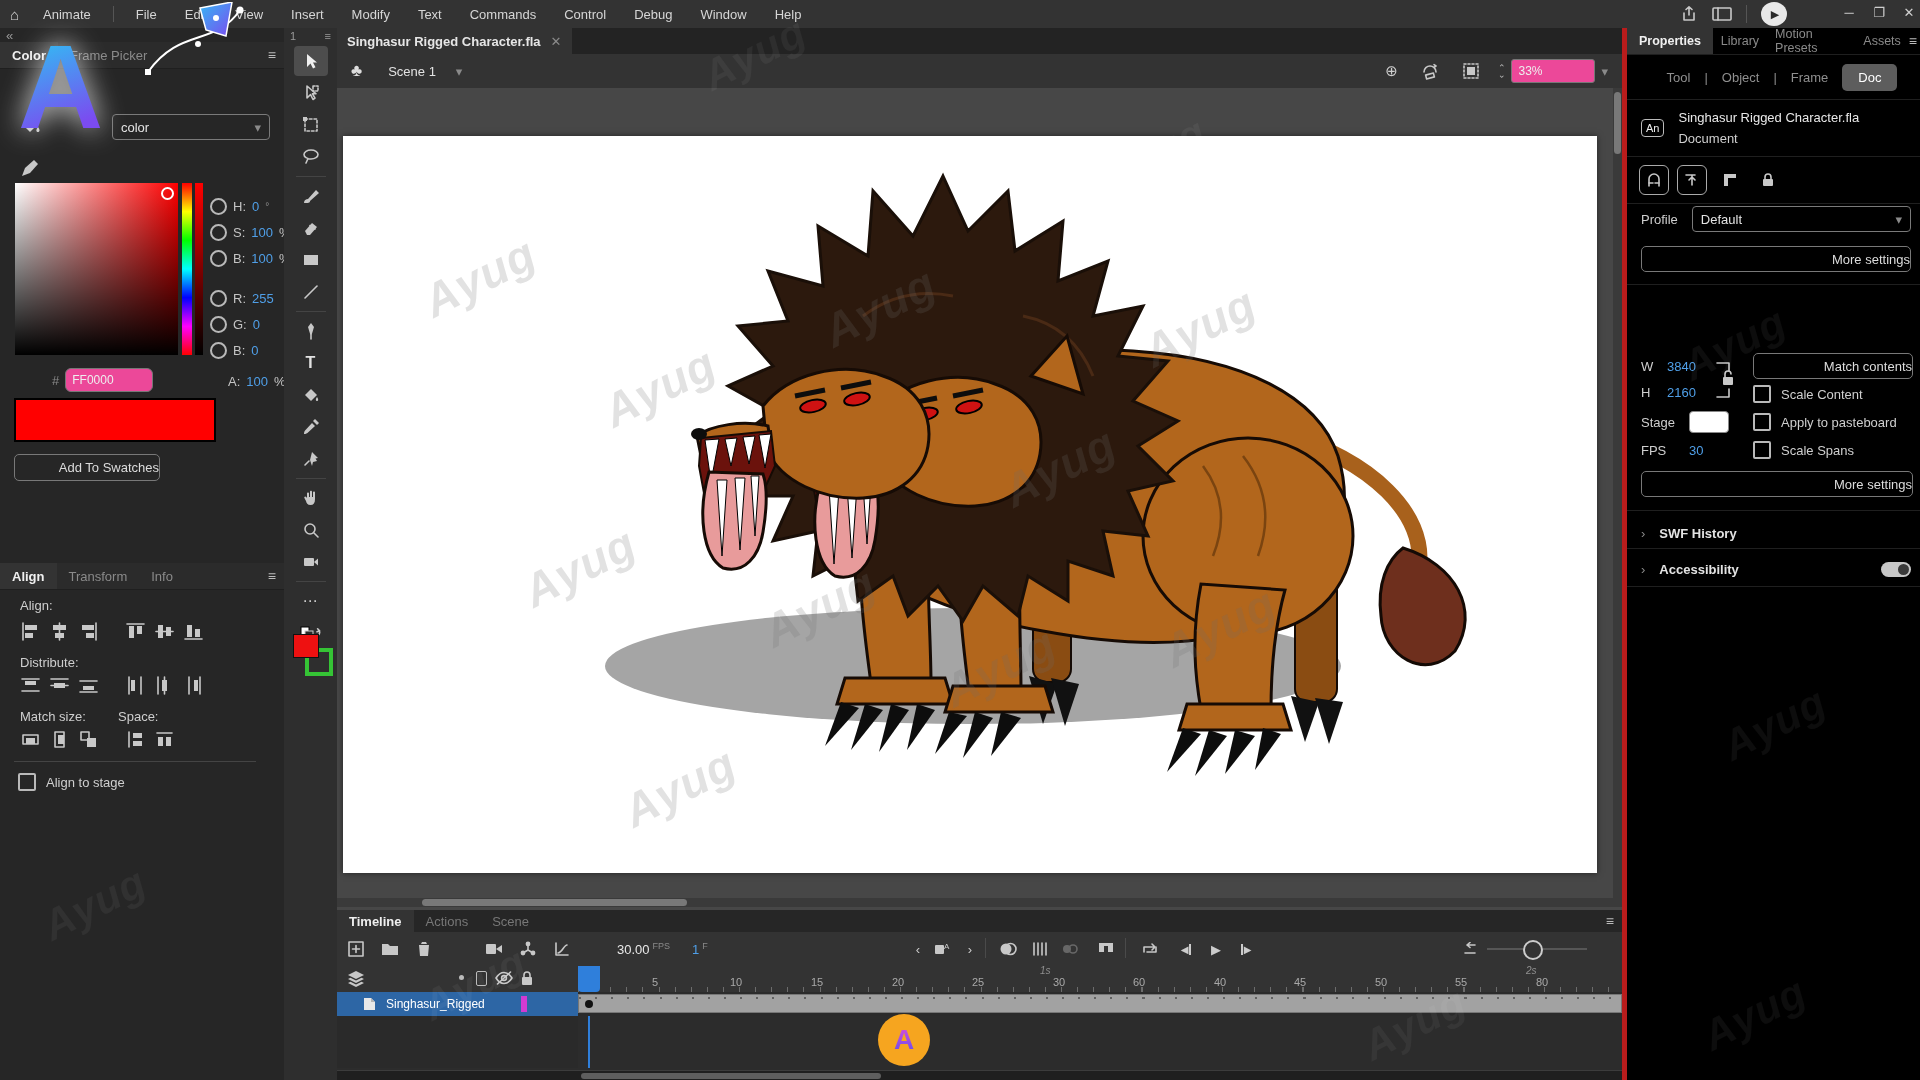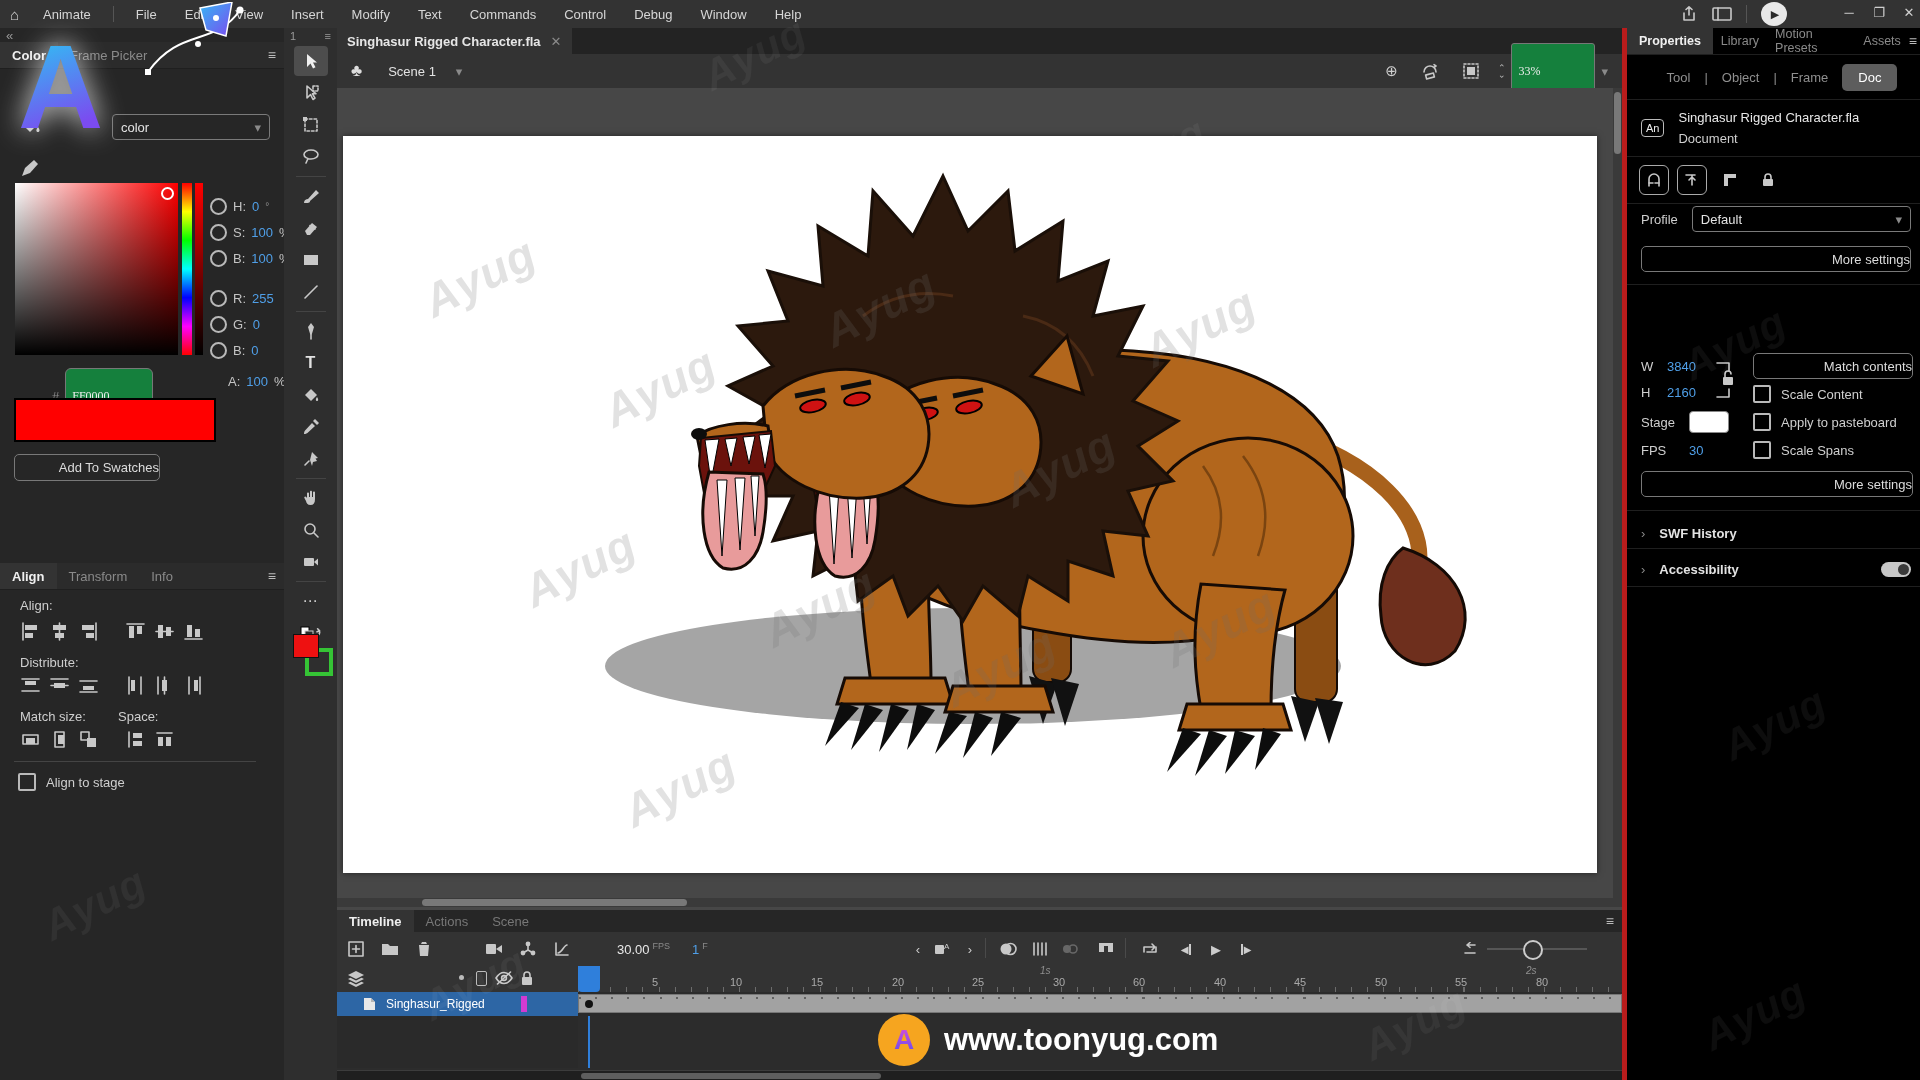--- a/index.html
+++ b/index.html
@@ -31,21 +31,21 @@
   #toolbar{left:284px;top:28px;width:53px;height:1052px;background:#2e2e2e;border-right:1px solid #1d1d1d;}
   .tool{width:34px;height:30px;margin:2px auto;display:flex;align-items:center;justify-content:center;border-radius:4px;}
   .tool.selected{background:#4d4d4d;}
   .tool-sep{width:30px;height:1px;background:#444;margin:4px auto;}
   
   #tabbar{left:337px;top:28px;width:1285px;height:26px;background:#232323;}
   #doc-tab{height:26px;background:#333;display:flex;align-items:center;padding:0 10px;color:#e6e6e6;width:max-content;}
   #scenebar{left:337px;top:54px;width:1285px;height:34px;background:#333;border-bottom:1px solid #222;}
   #canvas{left:337px;top:88px;width:1285px;height:822px;background:#474747;overflow:hidden;}
   #stage{position:absolute;left:6px;top:48px;width:1254px;height:737px;background:#ffffff;box-shadow:0 0 6px rgba(0,0,0,.5);}
-  .zoombox{border:1px solid #777;border-radius:3px;background:#15803d;color:#eee;height:22px;width:70px;padding:16px 6px;font-size:12px;font-family:Liberation Serif, serif;}
+  .zoombox{border:1px solid #777;border-radius:3px;background:#ec4899;color:#eee;height:22px;width:70px;padding:0 6px;font-size:12px;font-family:Liberation Sans, sans-serif;}
   
   #right-panel{left:1622px;top:28px;width:298px;height:1052px;background:#000000;border-left:5px solid #b91c1c;}
   .rp-div{height:1px;background:#1f1f1f;width:100%;}
   .subtab{color:#8f8f8f;padding:0 12px;}
   .subtab.active{background:#5d5d5d;color:#fff;border-radius:5px;padding:6px 16px;}
   .sq-btn{width:28px;height:28px;border-radius:6px;border:1px solid transparent;display:flex;align-items:center;justify-content:center;}
   .sq-btn.on{border-color:#aaa;}
   .sect-h{font-weight:bold;color:#e3e3e3;}
   .drop{border:1px solid #7a7a7a;border-radius:4px;height:24px;display:flex;align-items:center;padding:0 8px;color:#e3e3e3;}
   .toggle{width:30px;height:15px;border-radius:8px;background:#c7c7c7;position:relative;}
@@ -847,16 +847,15 @@
     <circle cx="58" cy="42" r="3" fill="#fff"></circle>
     <circle cx="100" cy="8" r="3.5" fill="#fff"></circle>
     <path d="M60 6 L92 0 L86 34 L66 28 Z" fill="url(#nib)" stroke="#fff" stroke-width="1.5"></path>
     <circle cx="76" cy="16" r="3" fill="#fff"></circle>
   </svg>
 
   <div id="site-brand" class="abs">
     <span id="site-circle">
       <span id="site-a">A</span>
     </span>
-    <span id="site-text">www.toonyug.com</span>
   </div>
 
 </div>
 
 </body></html>

